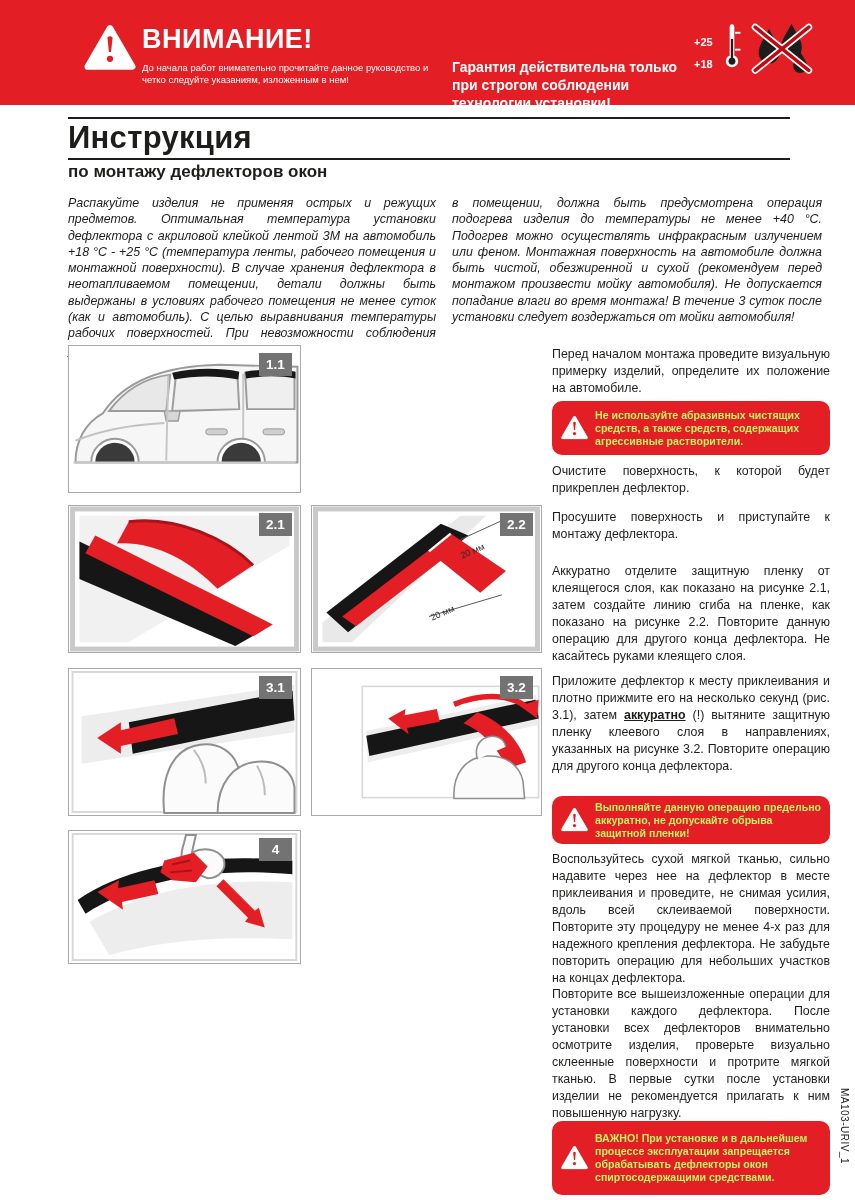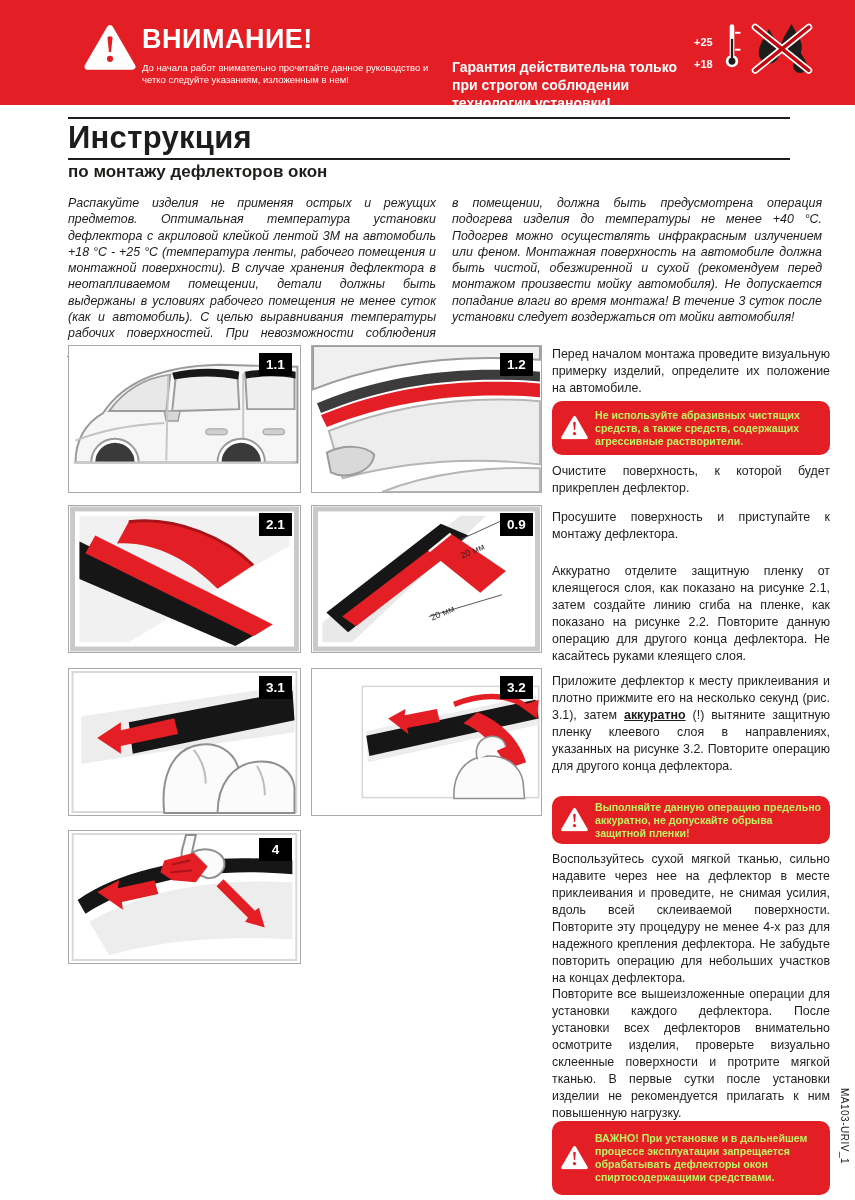--- a/index.html
+++ b/index.html
@@ -23,21 +23,21 @@
   .page-subtitle { position:absolute; left:68px; top:162px; font-size:17px; }
 
   
   .intro { position:absolute; top:195px; font-style:italic; font-size:12.4px; line-height:16.3px; text-align:justify; }
   .intro.left { left:68px; width:368px; }
   .intro.right { left:452px; width:370px; }
 
   
   .fig { position:absolute; background:#fff; border:1px solid #a9a9a9; }
   .fig > svg { display:block; width:100%; height:100%; }
-  .badge { position:absolute; top:7px; right:8px; width:33px; height:23px; background:#000000; color:#fff;
+  .badge { position:absolute; top:7px; right:8px; width:33px; height:23px; background:#737373; color:#fff;
            font-size:13.5px; font-weight:bold; display:flex; align-items:center; justify-content:center; }
   .dim { position:absolute; font-size:9px; color:#2a2a2a; transform:rotate(-24deg); white-space:nowrap; }
 
   
   .body-p { position:absolute; left:552px; width:278px; font-size:12.4px; line-height:17px; text-align:justify; }
   .em { font-weight:bold; text-decoration:underline; }
   .warn { position:absolute; left:552px; width:278px; background:#e31e24; border-radius:10px; color:#bef264; }
   .warn .tri-sm { position:absolute; left:9px; top:50%; transform:translateY(-50%); width:27px; height:25px; }
   .warn .warn-text { position:absolute; left:43px; right:8px; top:50%; transform:translateY(-50%);
                      font-size:10.6px; font-weight:bold; line-height:13px; text-align:left; }
@@ -112,31 +112,20 @@
       <path d="M100 30 L98 116" stroke="#c6c6c6" stroke-width="2" fill="none"></path>
       <path d="M22 118 A 24 24 0 0 1 70 118" fill="#ffffff" stroke="#9a9a9a" stroke-width="2"></path>
       <path d="M150 118 A 24 24 0 0 1 198 118" fill="#ffffff" stroke="#9a9a9a" stroke-width="2"></path>
       <path d="M26 118 A 20 20 0 0 1 66 118 Z" fill="#3a3a3a"></path>
       <path d="M154 118 A 20 20 0 0 1 194 118 Z" fill="#3a3a3a"></path>
       <line x1="4" y1="118" x2="229" y2="118" stroke="#c9c9c9" stroke-width="2"></line>
     </svg>
     <div class="badge">1.1</div>
   </div>
 
-  <div class="fig" style="left:311px;top:345px;width:231px;height:148px;">
-    <svg viewBox="0 0 230 148">
-      <path d="M0 44 C70 16 150 8 230 14 L230 0 L0 0 Z" fill="#f0f0f0" stroke="#9c9c9c" stroke-width="2"></path>
-      <path d="M4 58 C76 28 152 20 230 26 L230 36 C154 30 80 38 8 68 Z" fill="#3c3c3c"></path>
-      <path d="M8 70 C80 40 154 32 230 38 L230 52 C156 46 86 54 14 82 Z" fill="#e31e24"></path>
-      <path d="M16 86 C88 58 158 50 230 56 L230 120 C160 112 90 118 30 134 Z" fill="#ededed" stroke="#b5b5b5" stroke-width="2"></path>
-      <path d="M14 108 C30 100 52 100 62 110 C60 128 34 136 18 128 Z" fill="#d9d9d9" stroke="#9c9c9c" stroke-width="2"></path>
-      <path d="M70 148 C120 128 180 122 230 124 L230 148 Z" fill="#f4f4f4" stroke="#b5b5b5" stroke-width="2"></path>
-    </svg>
-    <div class="badge">1.2</div>
-  </div>
 
   <div class="fig" style="left:68px;top:505px;width:233px;height:148px;">
     <svg viewBox="0 0 233 148">
       <rect x="3" y="3" width="227" height="142" fill="#fff" stroke="#c9c9c9" stroke-width="5"></rect>
       <polygon points="10,10 223,10 223,40 60,138 10,138" fill="#f1f1f1"></polygon>
       <polygon points="10,36 196,126 168,142 10,74" fill="#161616"></polygon>
       <polygon points="26,30 206,120 186,132 16,48" fill="#e31e24"></polygon>
       <path d="M60 16 C110 10 160 34 186 60 L150 84 C120 54 86 36 48 38 Z" fill="#e31e24"></path>
       <path d="M60 16 C110 10 160 34 186 60" fill="none" stroke="#a8141a" stroke-width="3"></path>
     </svg>
@@ -149,21 +138,21 @@
       <polygon points="10,118 150,10 176,10 40,138 10,138" fill="#e9e9e9"></polygon>
       <polygon points="14,108 130,18 158,30 36,128" fill="#161616"></polygon>
       <polygon points="30,112 140,28 150,40 44,122" fill="#e31e24"></polygon>
       <polygon points="140,28 196,66 170,88 118,46" fill="#e31e24"></polygon>
       <line x1="140" y1="28" x2="118" y2="46" stroke="#fff" stroke-width="2.5"></line>
       <line x1="150" y1="34" x2="198" y2="12" stroke="#555" stroke-width="1"></line>
       <line x1="118" y1="112" x2="192" y2="90" stroke="#555" stroke-width="1"></line>
     </svg>
     <span class="dim" style="left:148px;top:40px;">20 мм</span>
     <span class="dim" style="left:118px;top:102px;">20 мм</span>
-    <div class="badge">0.9</div>
+    <div class="badge">2.2</div>
   </div>
 
   <div class="fig" style="left:68px;top:668px;width:233px;height:148px;">
     <svg viewBox="0 0 233 148">
       <rect x="3" y="3" width="227" height="142" fill="#fff" stroke="#d8d8d8" stroke-width="2"></rect>
       <polygon points="12,48 228,16 228,64 12,96" fill="#ededed"></polygon>
       <polygon points="60,54 226,22 228,52 64,86" fill="#161616"></polygon>
       <polygon points="28,70 52,54 52,62 106,50 110,66 52,78 52,86" fill="#e31e24"></polygon>
       <path d="M96 146 C92 110 104 84 126 78 C150 72 168 84 172 104 C176 124 166 140 150 146 Z" fill="#fbfbfb" stroke="#8f8f8f" stroke-width="2"></path>
       <path d="M150 146 C150 116 166 96 190 94 C212 92 226 104 228 120 L228 146 Z" fill="#fbfbfb" stroke="#8f8f8f" stroke-width="2"></path>

